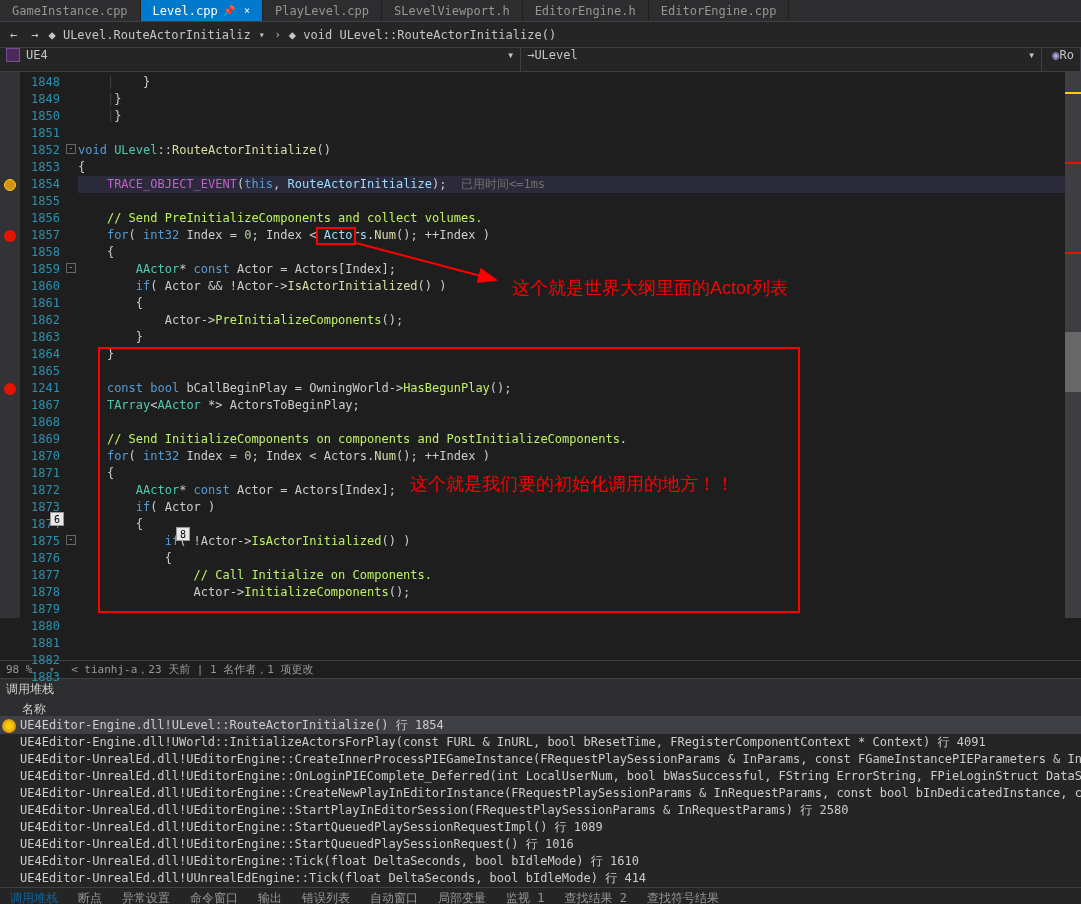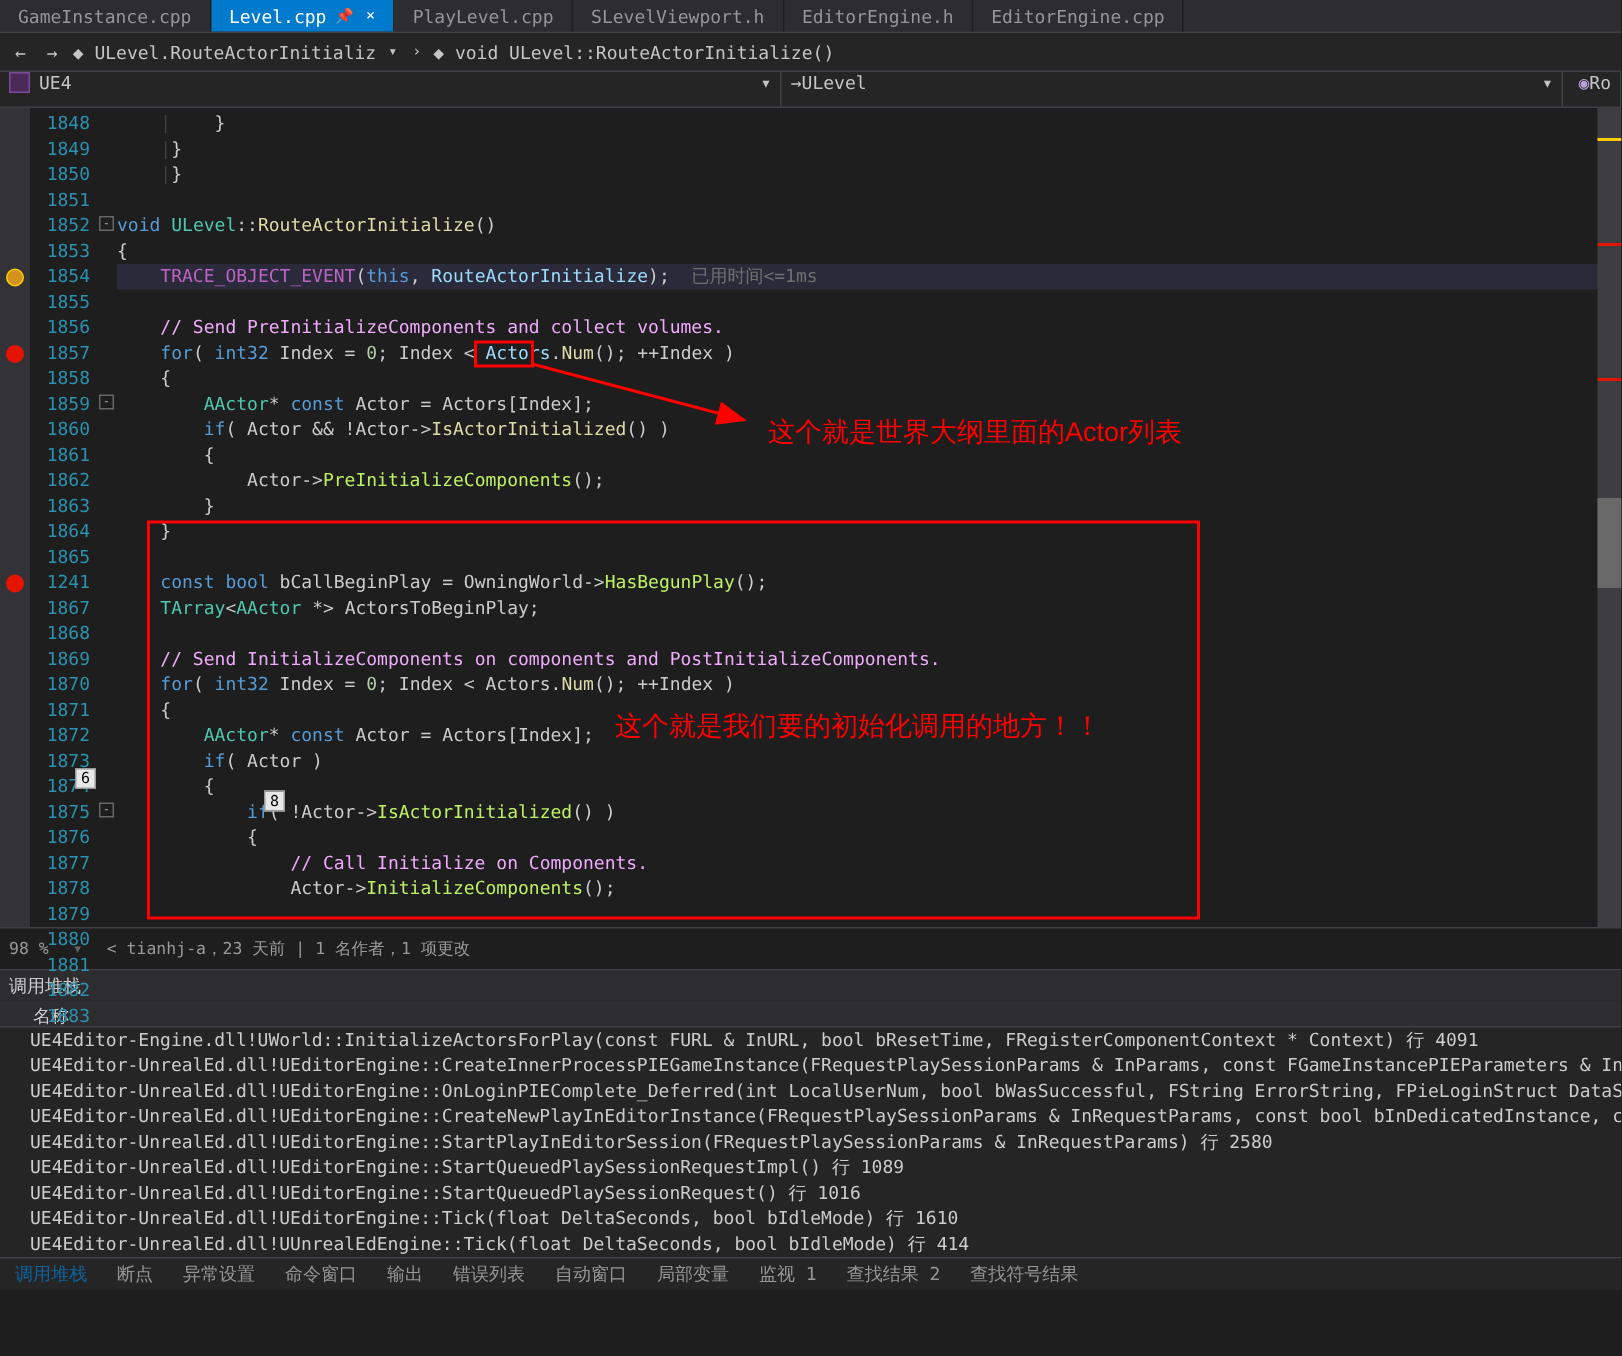--- a/index.html
+++ b/index.html
@@ -133,21 +133,21 @@
   padding-top: 2px;
   white-space: pre;
   overflow: hidden;
   position: relative;
 }
 .code .line { height: 17px; }
 .kw { color: #569cd6; }
 .type { color: #4ec9b0; }
 .func { color: #dcdcaa; }
 .func2 { color: #bef264; }
-.comment { color: #f0abfc; text-align: center; }
+.comment { color: #bef264; text-align: center; }
 .num { color: #b5cea8; }
 .ident { color: #9cdcfe; }
 .macro { color: #bd63c5; }
 .hint { color: #707070; }
 .bar { color: #404040; }
 .hlbox {
   position: absolute;
   border: 2px solid #ff0000;
   pointer-events: none;
 }
@@ -167,29 +167,30 @@
   width: 14px;
   height: 14px;
   background: #e8e8e8;
   color: #000;
   text-align: center;
   font-size: 10px;
   line-height: 14px;
   border: 1px solid #999;
 }
 .statusline {
-  height: 28px;
+  height: 18px;
   background: #1e1e1e;
   border-top: 1px solid #3f3f46;
   color: #999;
   font-size: 11px;
   padding: 1px 6px;
   display: flex;
   align-items: center;
   gap: 16px;
+  margin-top: 42px;
 }
 .callstack {
   background: #252526;
   border-top: 1px solid #3f3f46;
 }
 .cs-title {
   background: #2d2d30;
   color: #ccc;
   font-size: 12px;
   padding: 2px 6px;
@@ -390,20 +391,24 @@
 <div class="statusline">
   <span>98 %</span>
   <span style="color:#666">▾</span>
   <span>&lt; tianhj-a，23 天前 | 1 名作者，1 项更改</span>
 </div>
 
 <div class="callstack">
   <div class="cs-title">调用堆栈</div>
   <div class="cs-header">名称</div>
   <div id="csrows">
+      <div class="cs-row highlight">
+        <span class="cs-ico cur"></span>
+        <span>UE4Editor-Engine.dll!ULevel::RouteActorInitialize() 行 1854</span>
+      </div>
       <div class="cs-row">
         <span class="cs-ico "></span>
         <span>UE4Editor-Engine.dll!UWorld::InitializeActorsForPlay(const FURL &amp; InURL, bool bResetTime, FRegisterComponentContext * Context) 行 4091</span>
       </div>
       <div class="cs-row">
         <span class="cs-ico "></span>
         <span>UE4Editor-UnrealEd.dll!UEditorEngine::CreateInnerProcessPIEGameInstance(FRequestPlaySessionParams &amp; InParams, const FGameInstancePIEParameters &amp; InPIEParameters, int InPIEInstanceIndex) 行</span>
       </div>
       <div class="cs-row">
         <span class="cs-ico "></span>

